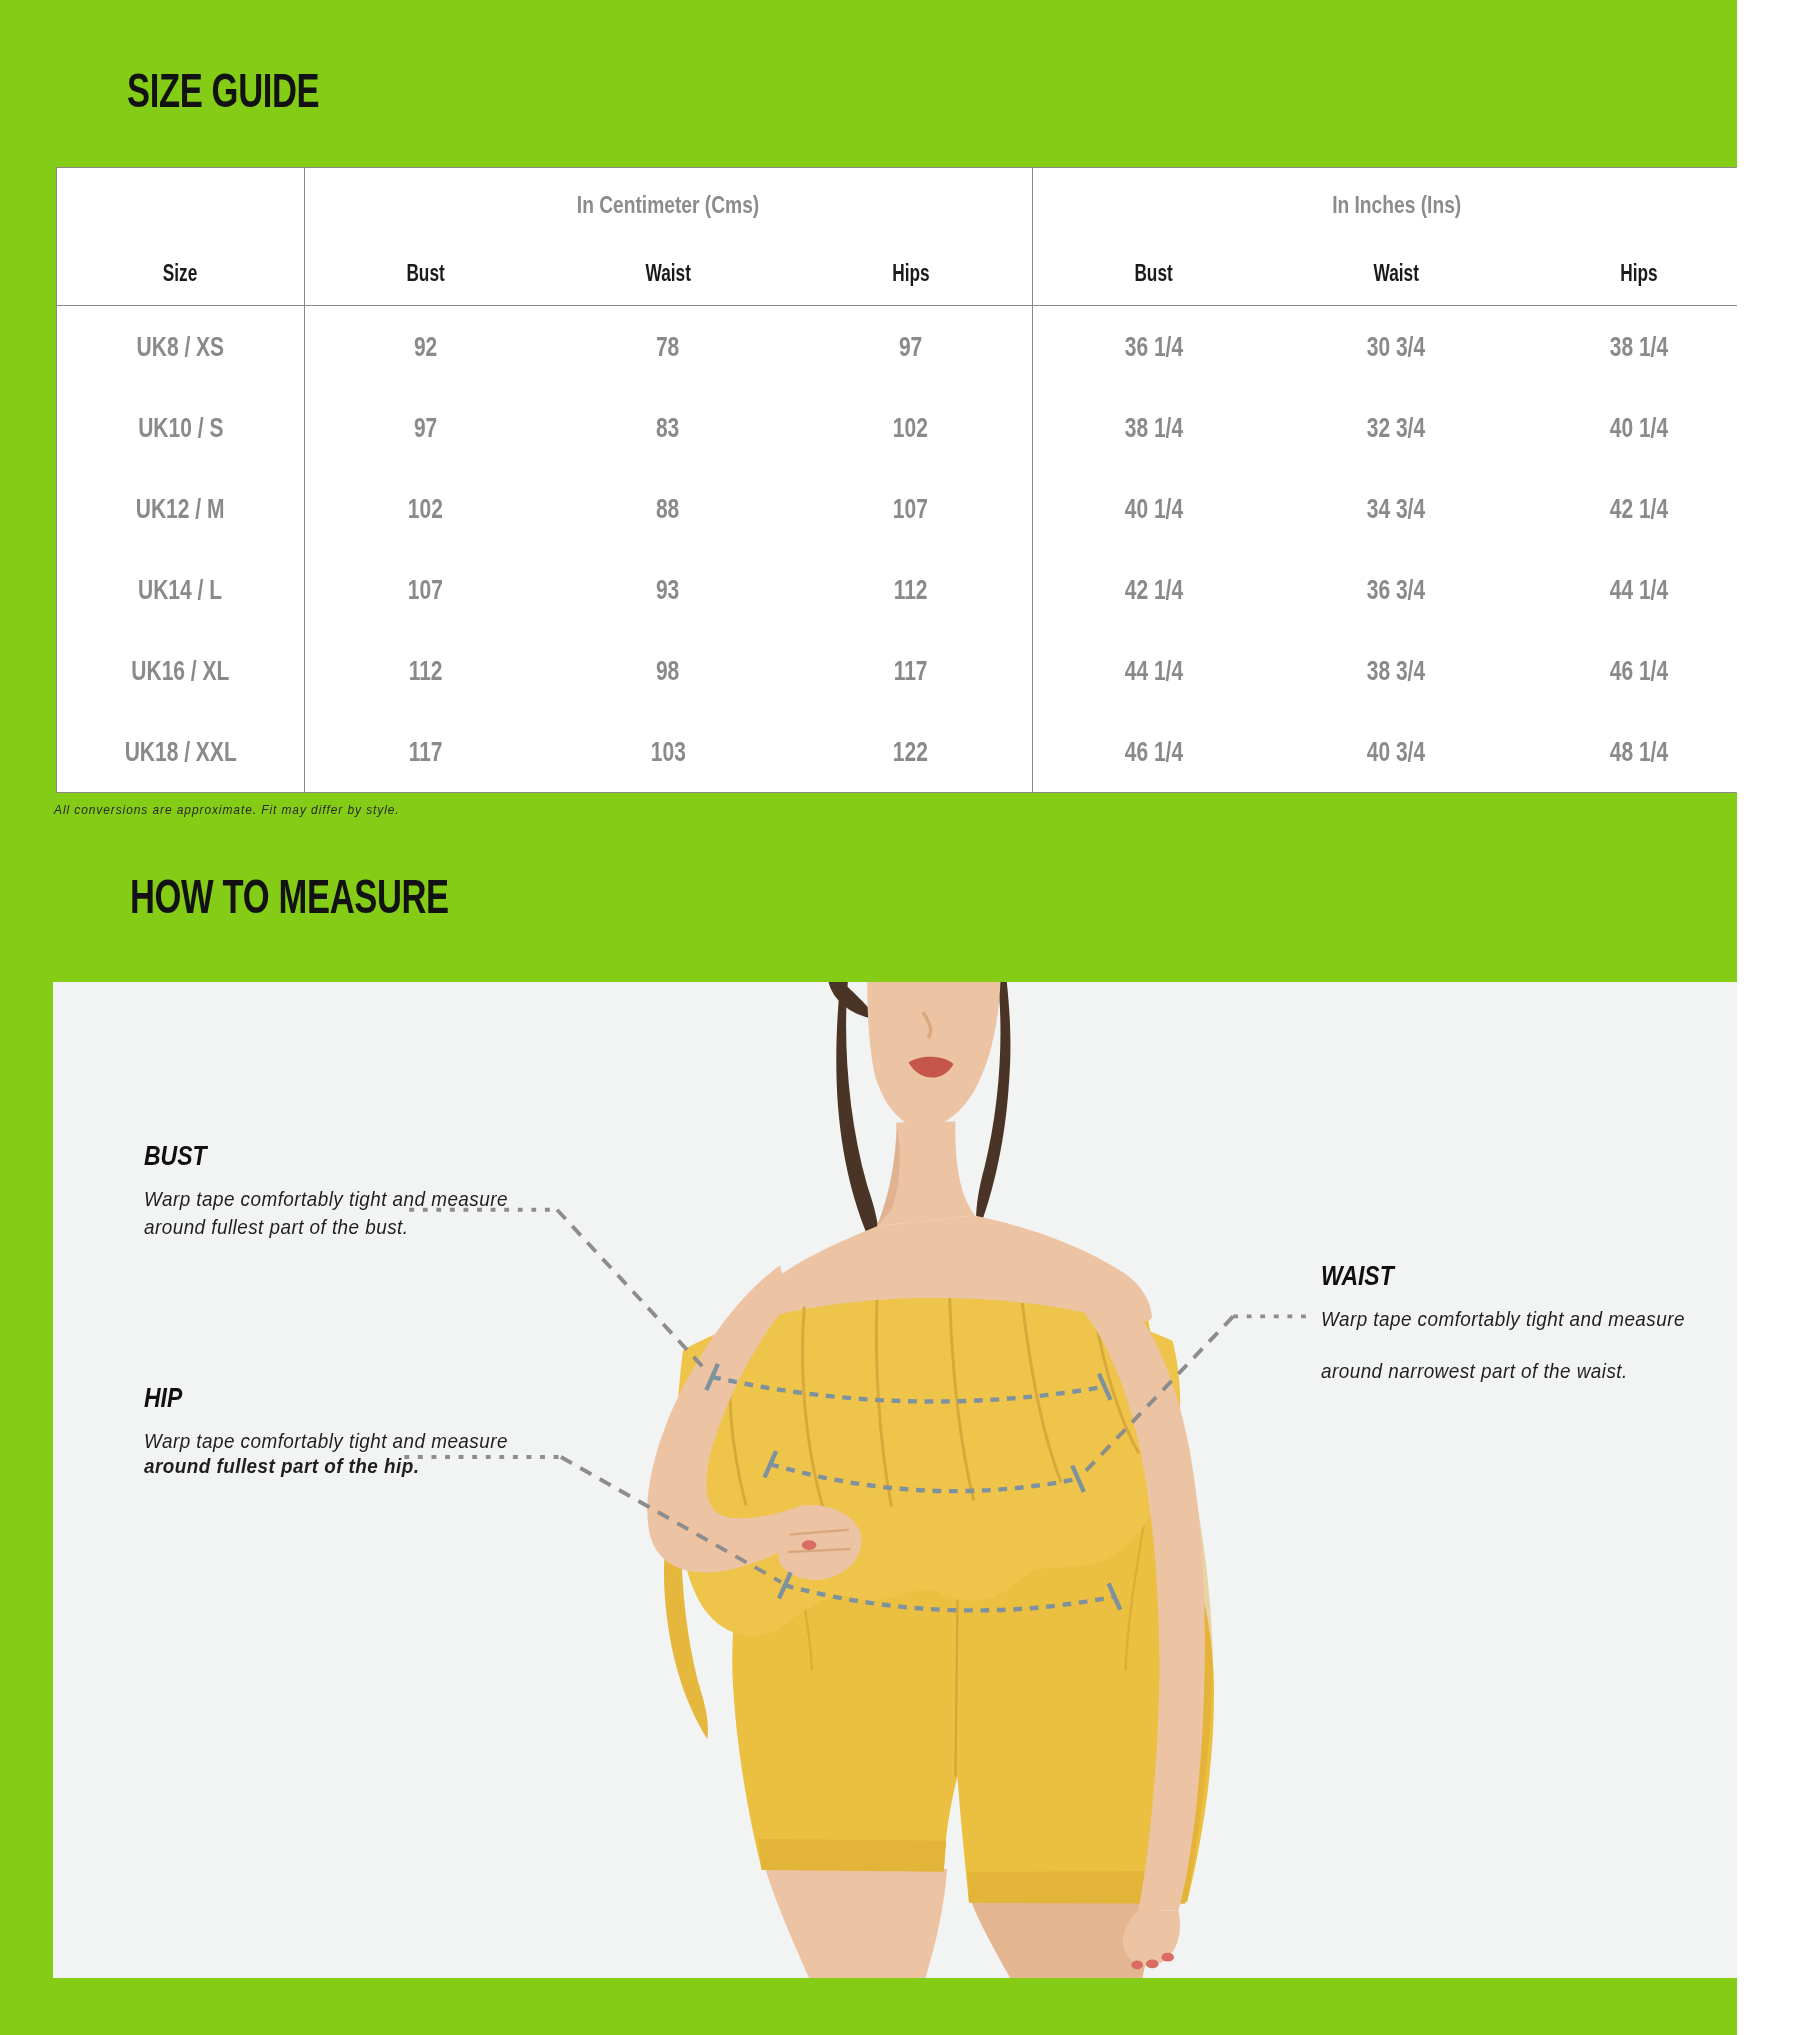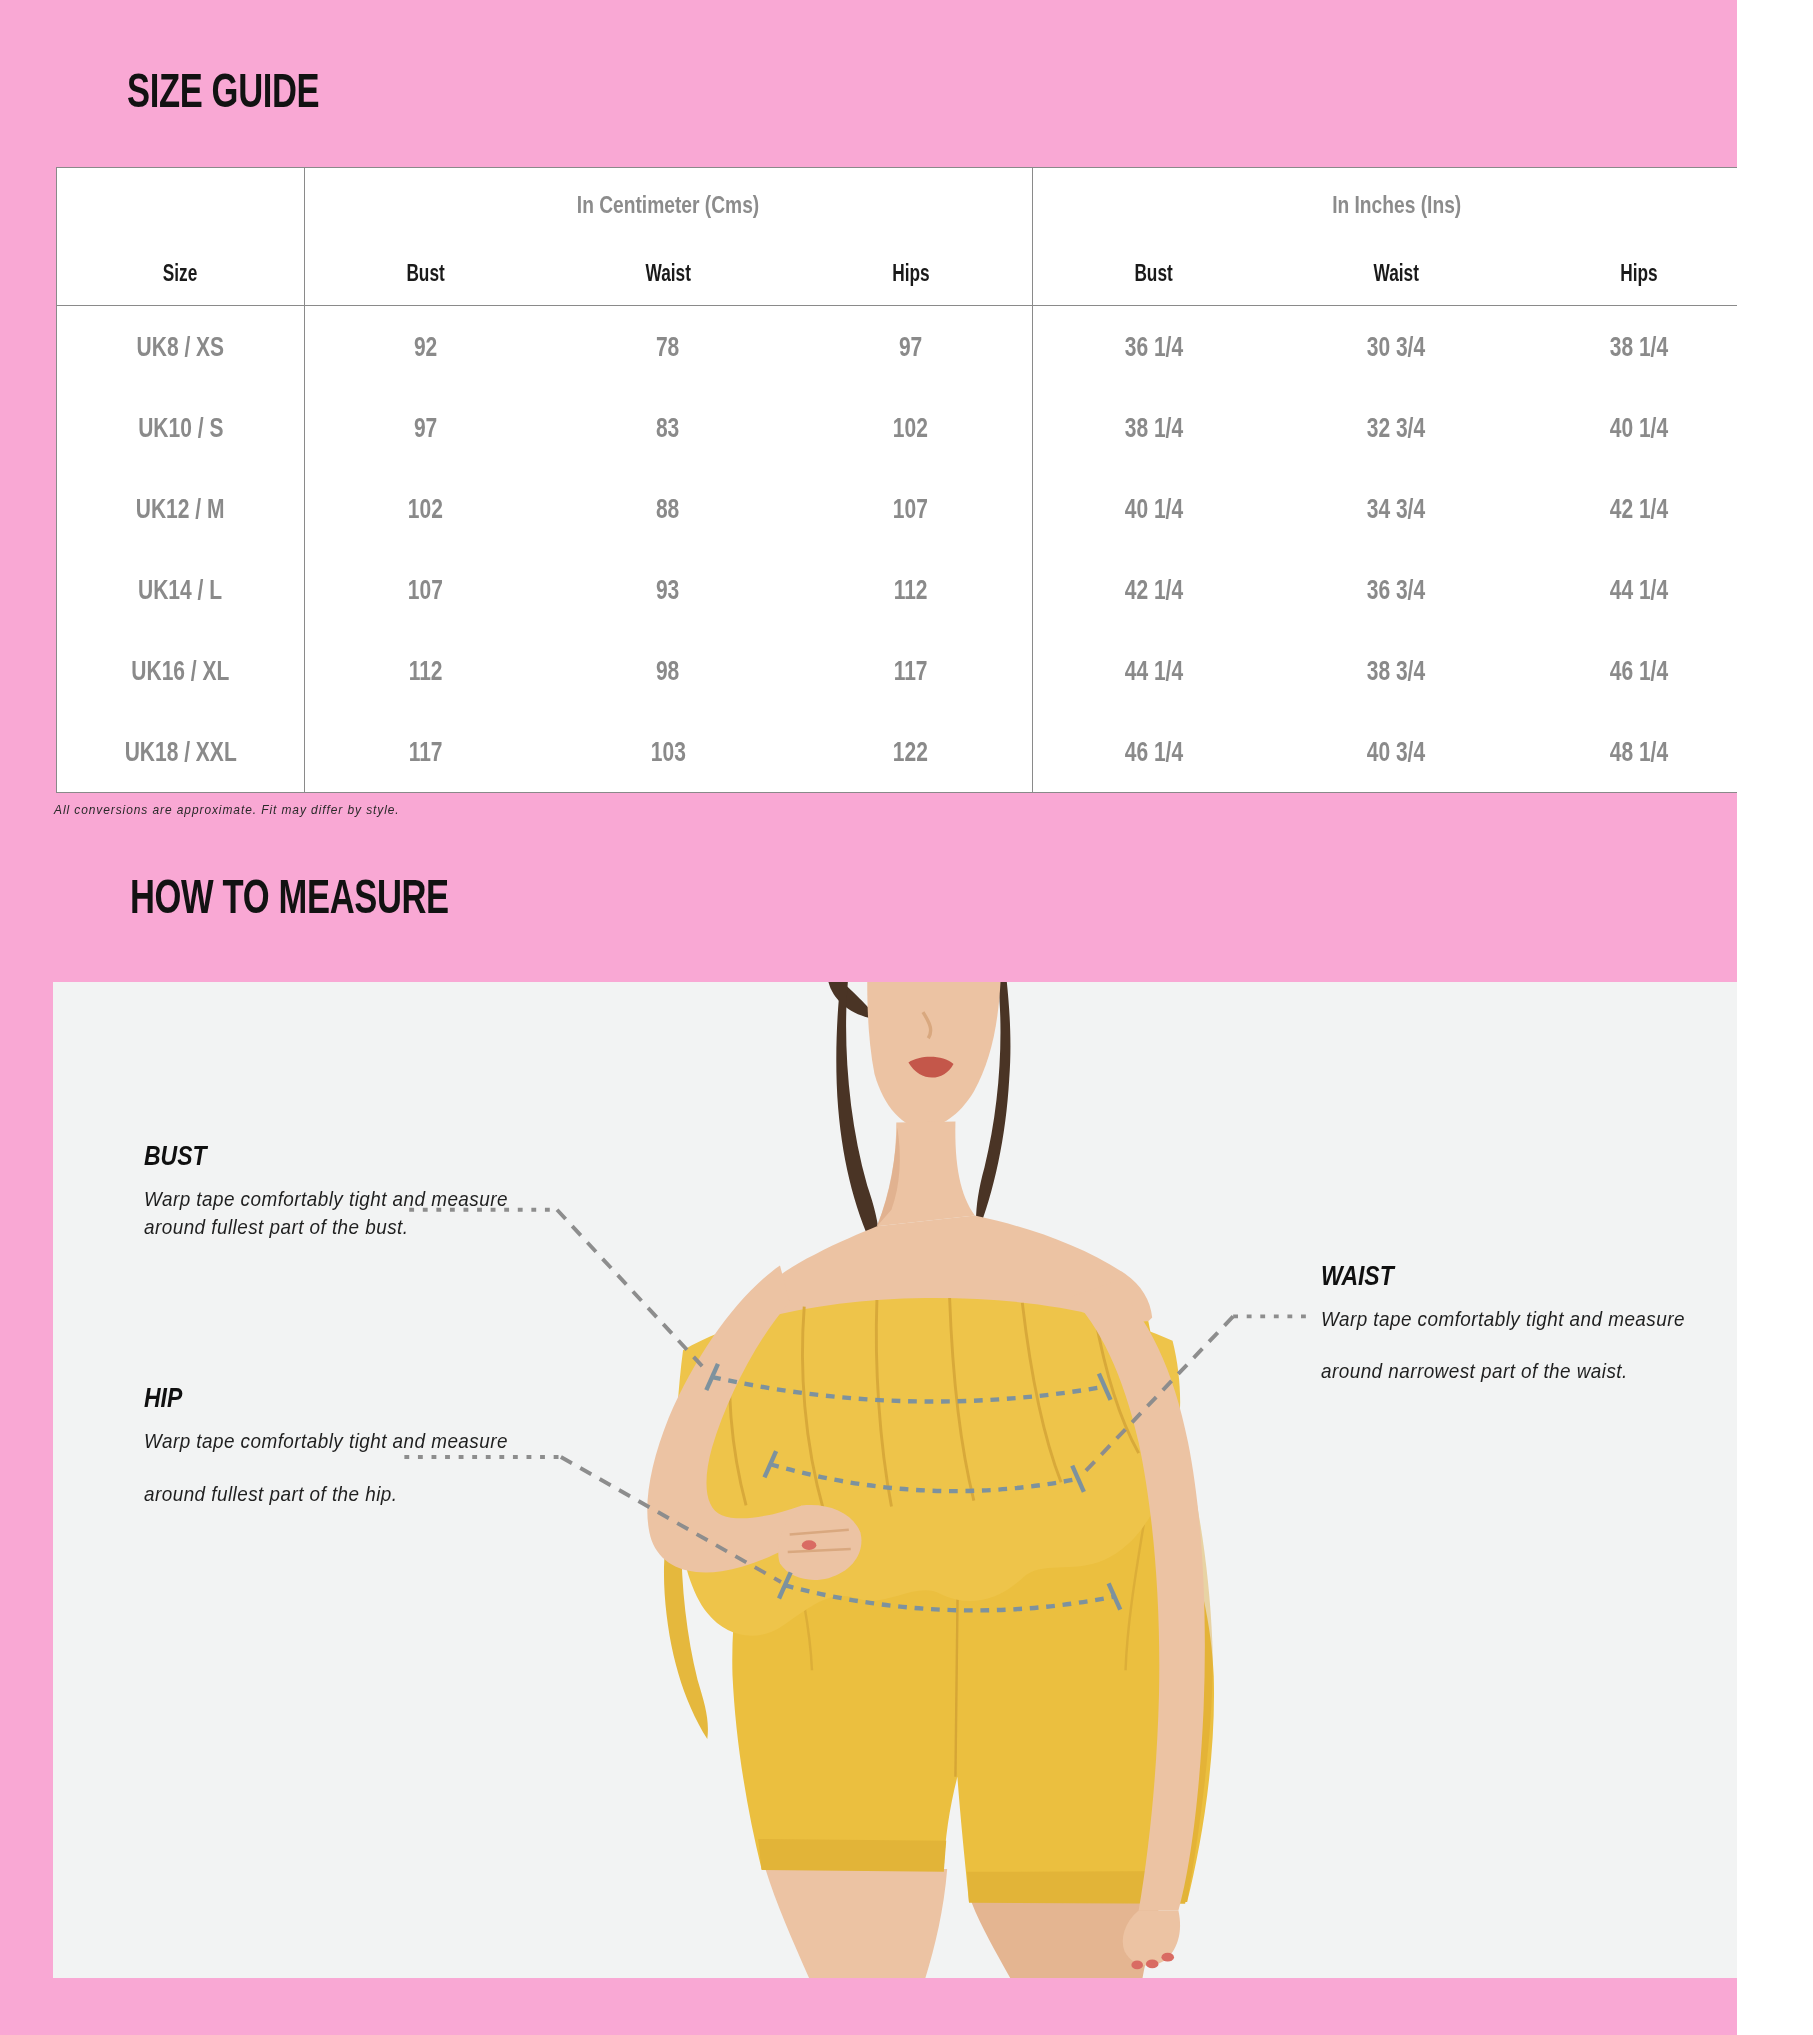--- a/index.html
+++ b/index.html
@@ -1,16 +1,16 @@
 <!DOCTYPE html>
 <html style="font-size:7.8px"><head>
 <meta charset="utf-8">
 <style>
   html,body{margin:0;padding:0;background:#ffffff;}
-  #page{position:relative;width:1737px;height:2035px;background:#f9a8d4;overflow:hidden;
+  #page{position:relative;width:1737px;height:2035px;background:#84cc16;overflow:hidden;
         font-family:"Liberation Sans","DejaVu Sans",sans-serif;}
   .abs{position:absolute;}
   .cond{display:inline-block;white-space:nowrap;transform:scaleX(.75);transform-origin:center center;}
   .cond-l{display:inline-block;white-space:nowrap;transform:scaleX(.78);transform-origin:left center;}
 
   
   .big-title{font-size:48px;font-weight:bold;color:#121212;letter-spacing:-0.5px;}
 
   
   #size-table{left:56px;top:167px;width:1703px;border:1.9px solid #8a8a8a;background:#ffffff;}
@@ -321,19 +321,19 @@
     <div class="abs m-desc" style="left:1268px;top:353px;margin-top:24px;">
       <span class="cond-l" style="transform:scaleX(.9);">around narrowest part of the waist.</span>
     </div>
 
     <div class="abs m-title" style="left:91px;top:400px;">
       <span class="cond-l" style="transform:scaleX(.82);">HIP</span>
     </div>
     <div class="abs m-desc" style="left:91px;top:447px;">
       <span class="cond-l" style="transform:scaleX(.9);">Warp tape comfortably tight and measure</span>
     </div>
-    <div class="abs m-desc" style="left:91px;top:500px;">
+    <div class="abs m-desc" style="left:91px;top:472px;font-weight:bold;">
       <span class="cond-l" style="transform:scaleX(.9);">around fullest part of the hip.</span>
     </div>
   </div>
 
 </div>
 
 
 </body></html>

